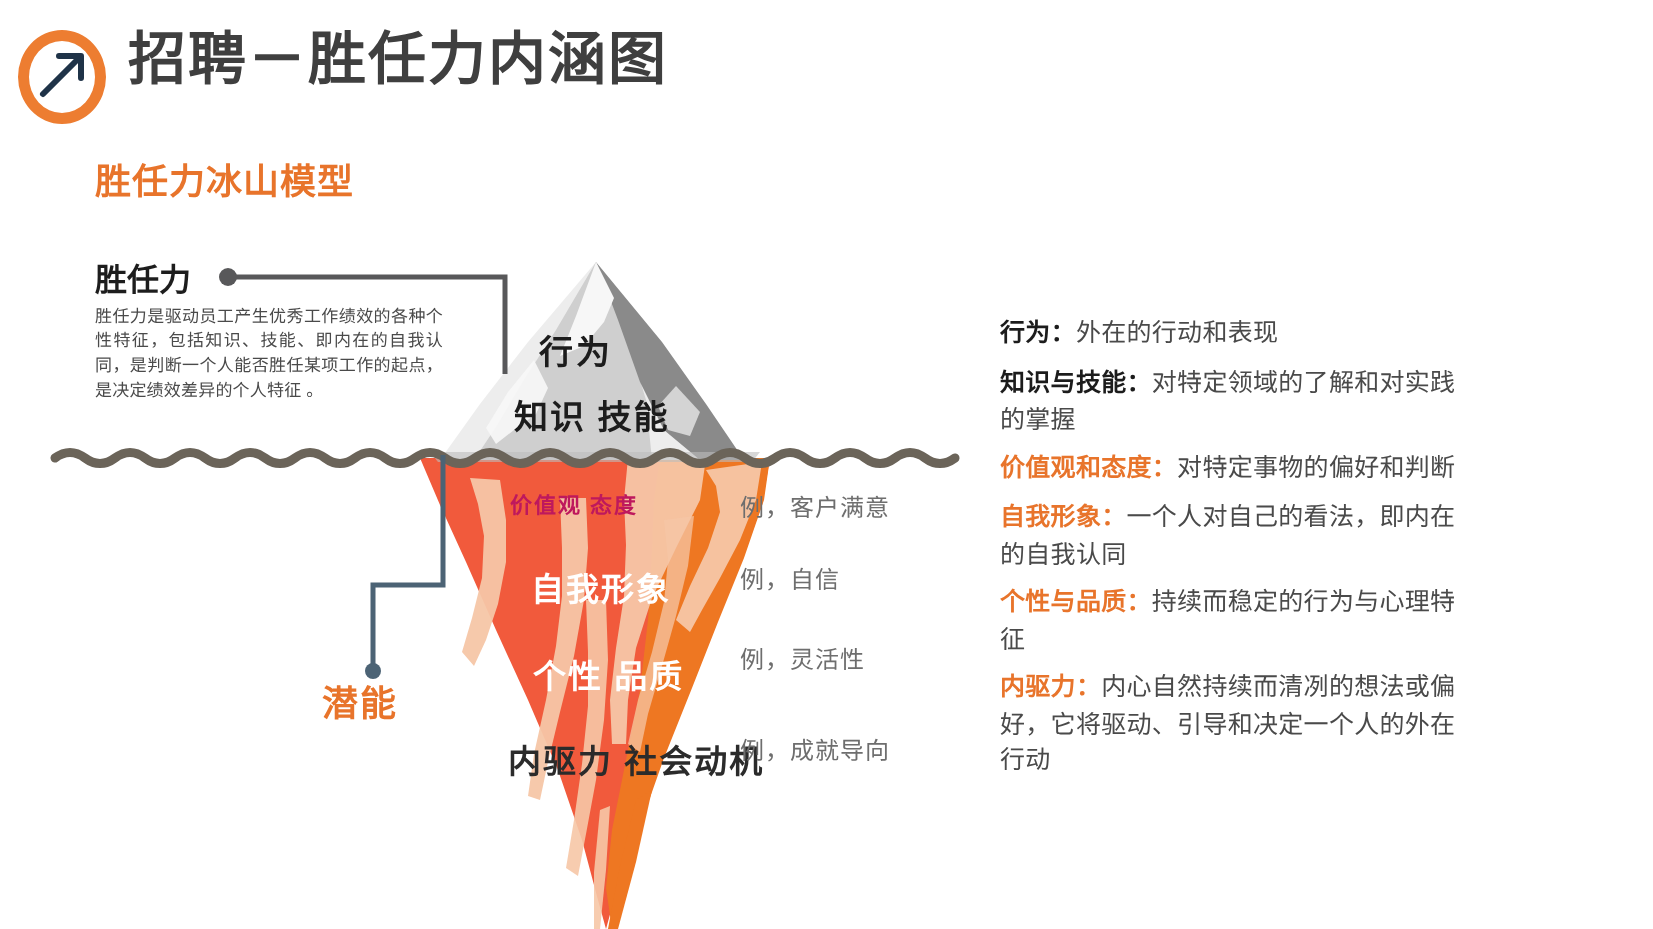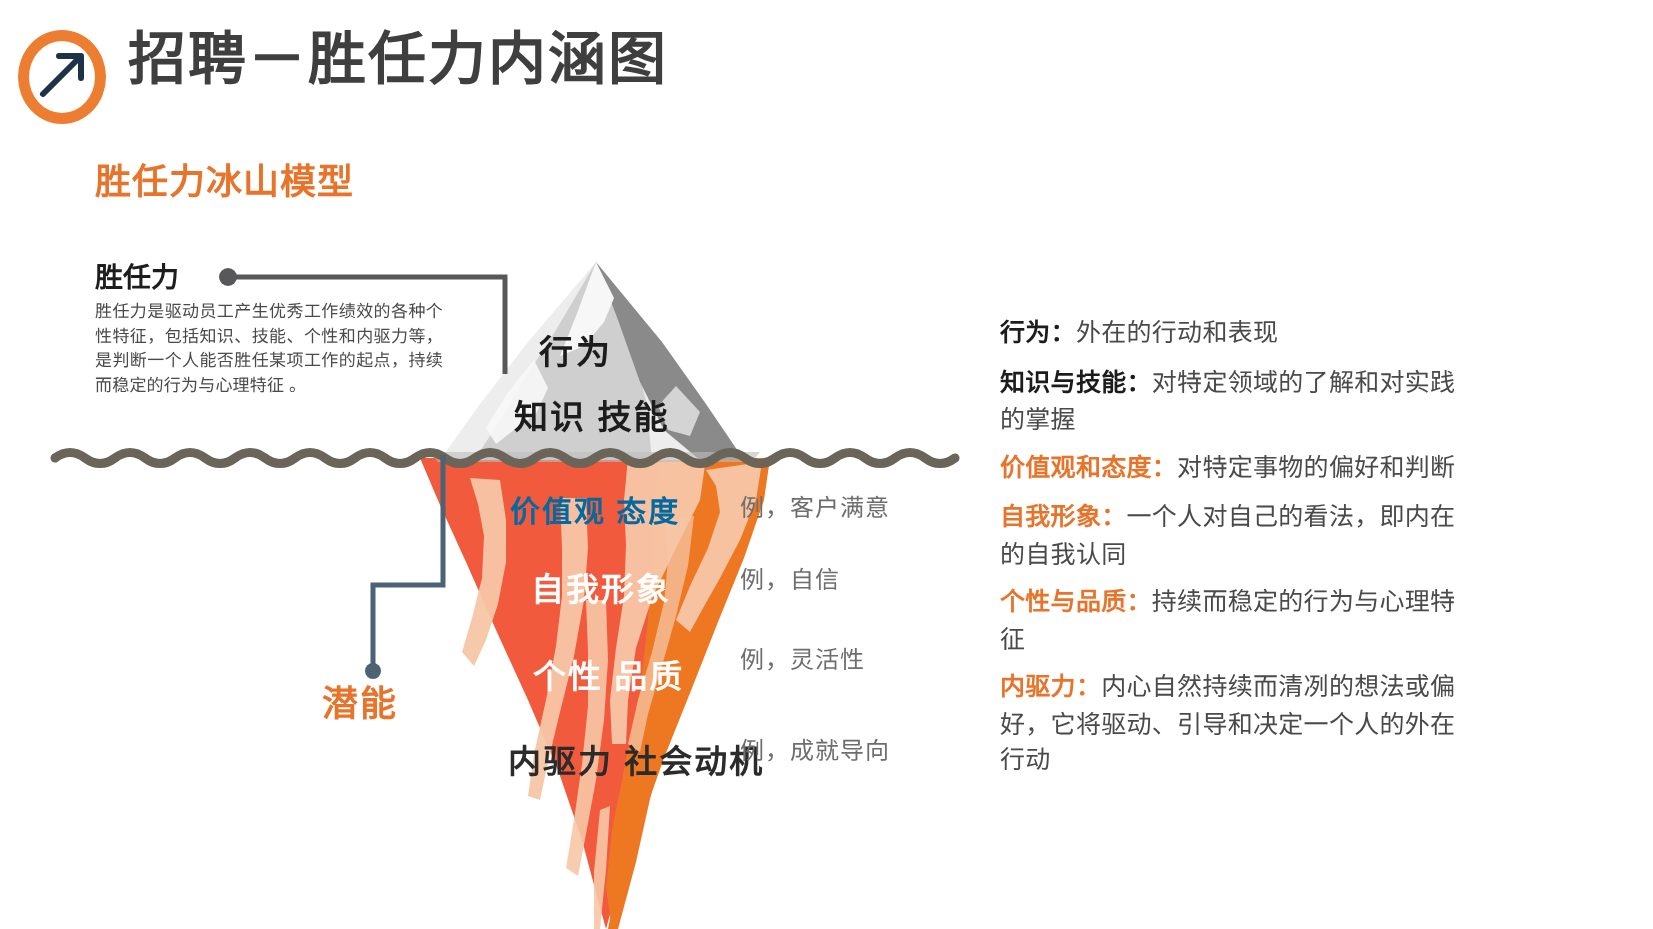--- a/index.html
+++ b/index.html
@@ -30,21 +30,21 @@
   }
   .section-title{
     position:absolute;left:95px;top:152px;
     font-size:36px;font-weight:bold;letter-spacing:1px;
     color:#E8742B;white-space:nowrap;
   }
 
   
   .callout-left{position:absolute;left:95px;top:262px;width:350px;}
   .callout-left .c-title{
-    font-size:28px;font-weight:bold;color:#1d1d1d;line-height:1.15;margin:0 0 6px 0;
+    font-size:32px;font-weight:bold;color:#1d1d1d;line-height:1.15;margin:0 0 6px 0;
   }
   .callout-left .c-body{
     font-size:17px;color:#4a4a4a;line-height:1.45;letter-spacing:.2px;
     width:348px;text-align:justify;
   }
 
   
   .conn-top{position:absolute;left:218px;top:266px;}
   
   .conn-bottom{position:absolute;left:345px;top:455px;}
@@ -54,21 +54,21 @@
     font-size:36px;font-weight:bold;color:#E8742B;letter-spacing:2px;
   }
 
   
   .iceberg{position:absolute;left:0;top:0;width:1020px;height:929px;}
 
   
   .berg-label{position:absolute;white-space:nowrap;font-weight:bold;}
   .lbl-xingwei{left:539px;top:325px;font-size:34px;color:#1c1c1c;letter-spacing:3px;}
   .lbl-zhishi {left:514px;top:390px;font-size:34px;color:#1c1c1c;letter-spacing:2px;}
-  .lbl-jiazhi {left:510px;top:487px;font-size:30px;color:#0369a1;letter-spacing:2px;text-align:center;}
+  .lbl-jiazhi {left:510px;top:487px;font-size:22px;color:#be185d;letter-spacing:2px;text-align:center;}
   .lbl-ziwo   {left:531px;top:563px;font-size:33px;color:#ffffff;letter-spacing:2px;}
   .lbl-gexing {left:533px;top:650px;font-size:33px;color:#ffffff;letter-spacing:2px;}
   .lbl-neiqu  {left:487px;top:735px;font-size:33px;color:#2b2b2b;letter-spacing:2px;margin-left:21px;}
 
   
   .examples{position:absolute;left:740px;top:493px;width:160px;}
   .ex-item{
     font-size:24px;color:#6e6e6e;line-height:1.28;letter-spacing:1px;
   }
   .ex-1{position:absolute;top:0px;left:0;}
@@ -145,21 +145,21 @@
 
   <div class="berg-label lbl-xingwei">行为</div>
   <div class="berg-label lbl-zhishi">知识 技能</div>
   <div class="berg-label lbl-jiazhi">价值观 态度</div>
   <div class="berg-label lbl-ziwo">自我形象</div>
   <div class="berg-label lbl-gexing">个性 品质</div>
   <div class="berg-label lbl-neiqu">内驱力 社会动机</div>
 
   <div class="callout-left">
     <div class="c-title">胜任力</div>
-    <div class="c-body">胜任力是驱动员工产生优秀工作绩效的各种个性特征，包括知识、技能、个性和内驱力等，是判断一个人能否胜任某项工作的起点，持续而稳定的行为与心理特征 。</div>
+    <div class="c-body">胜任力是驱动员工产生优秀工作绩效的各种个性特征，包括知识、技能、即内在的自我认同，是判断一个人能否胜任某项工作的起点，是决定绩效差异的个人特征 。</div>
   </div>
 
   <svg class="conn-top" width="300" height="120" viewBox="0 0 300 120">
     <circle cx="10" cy="11" r="9" fill="#58585A"></circle>
     <path d="M10 11 L287 11 L287 108" stroke="#58585A" stroke-width="5" fill="none"></path>
   </svg>
 
   <svg class="conn-bottom" width="120" height="230" viewBox="0 0 120 230">
     <path d="M98 0 L98 130 L28 130 L28 212" stroke="#4C6375" stroke-width="5" fill="none"></path>
     <circle cx="28" cy="216" r="8" fill="#4C6375"></circle>

